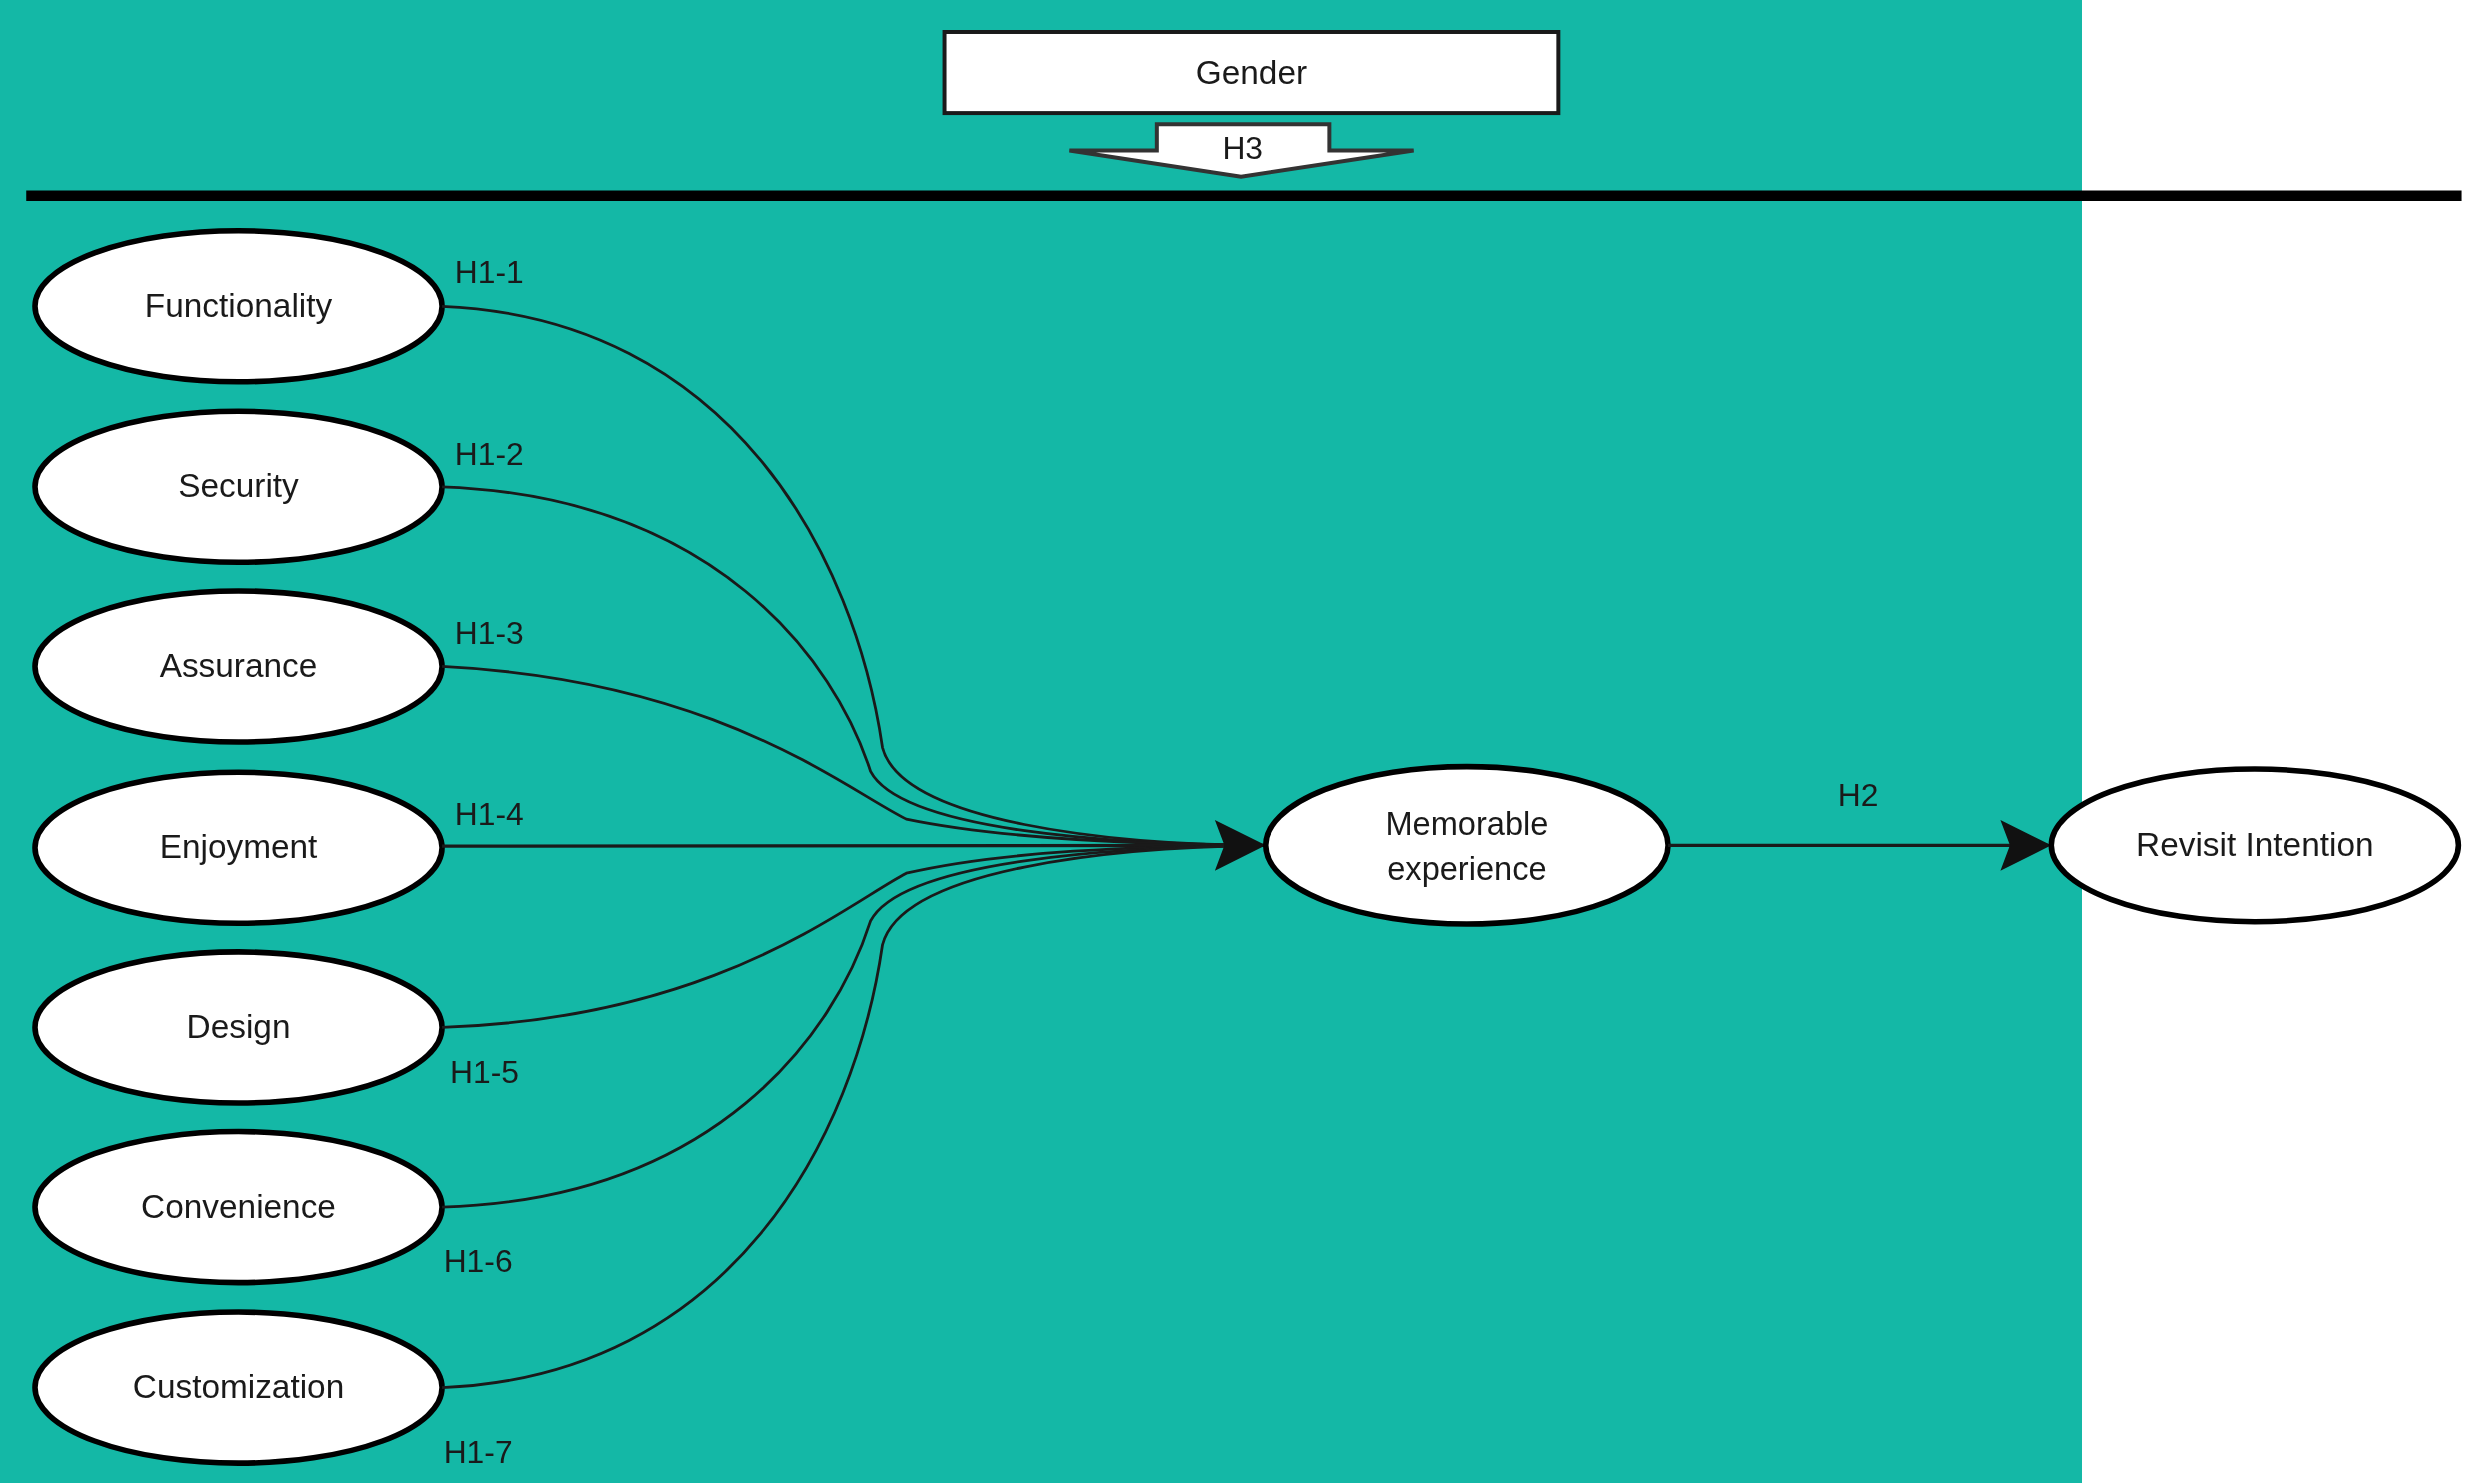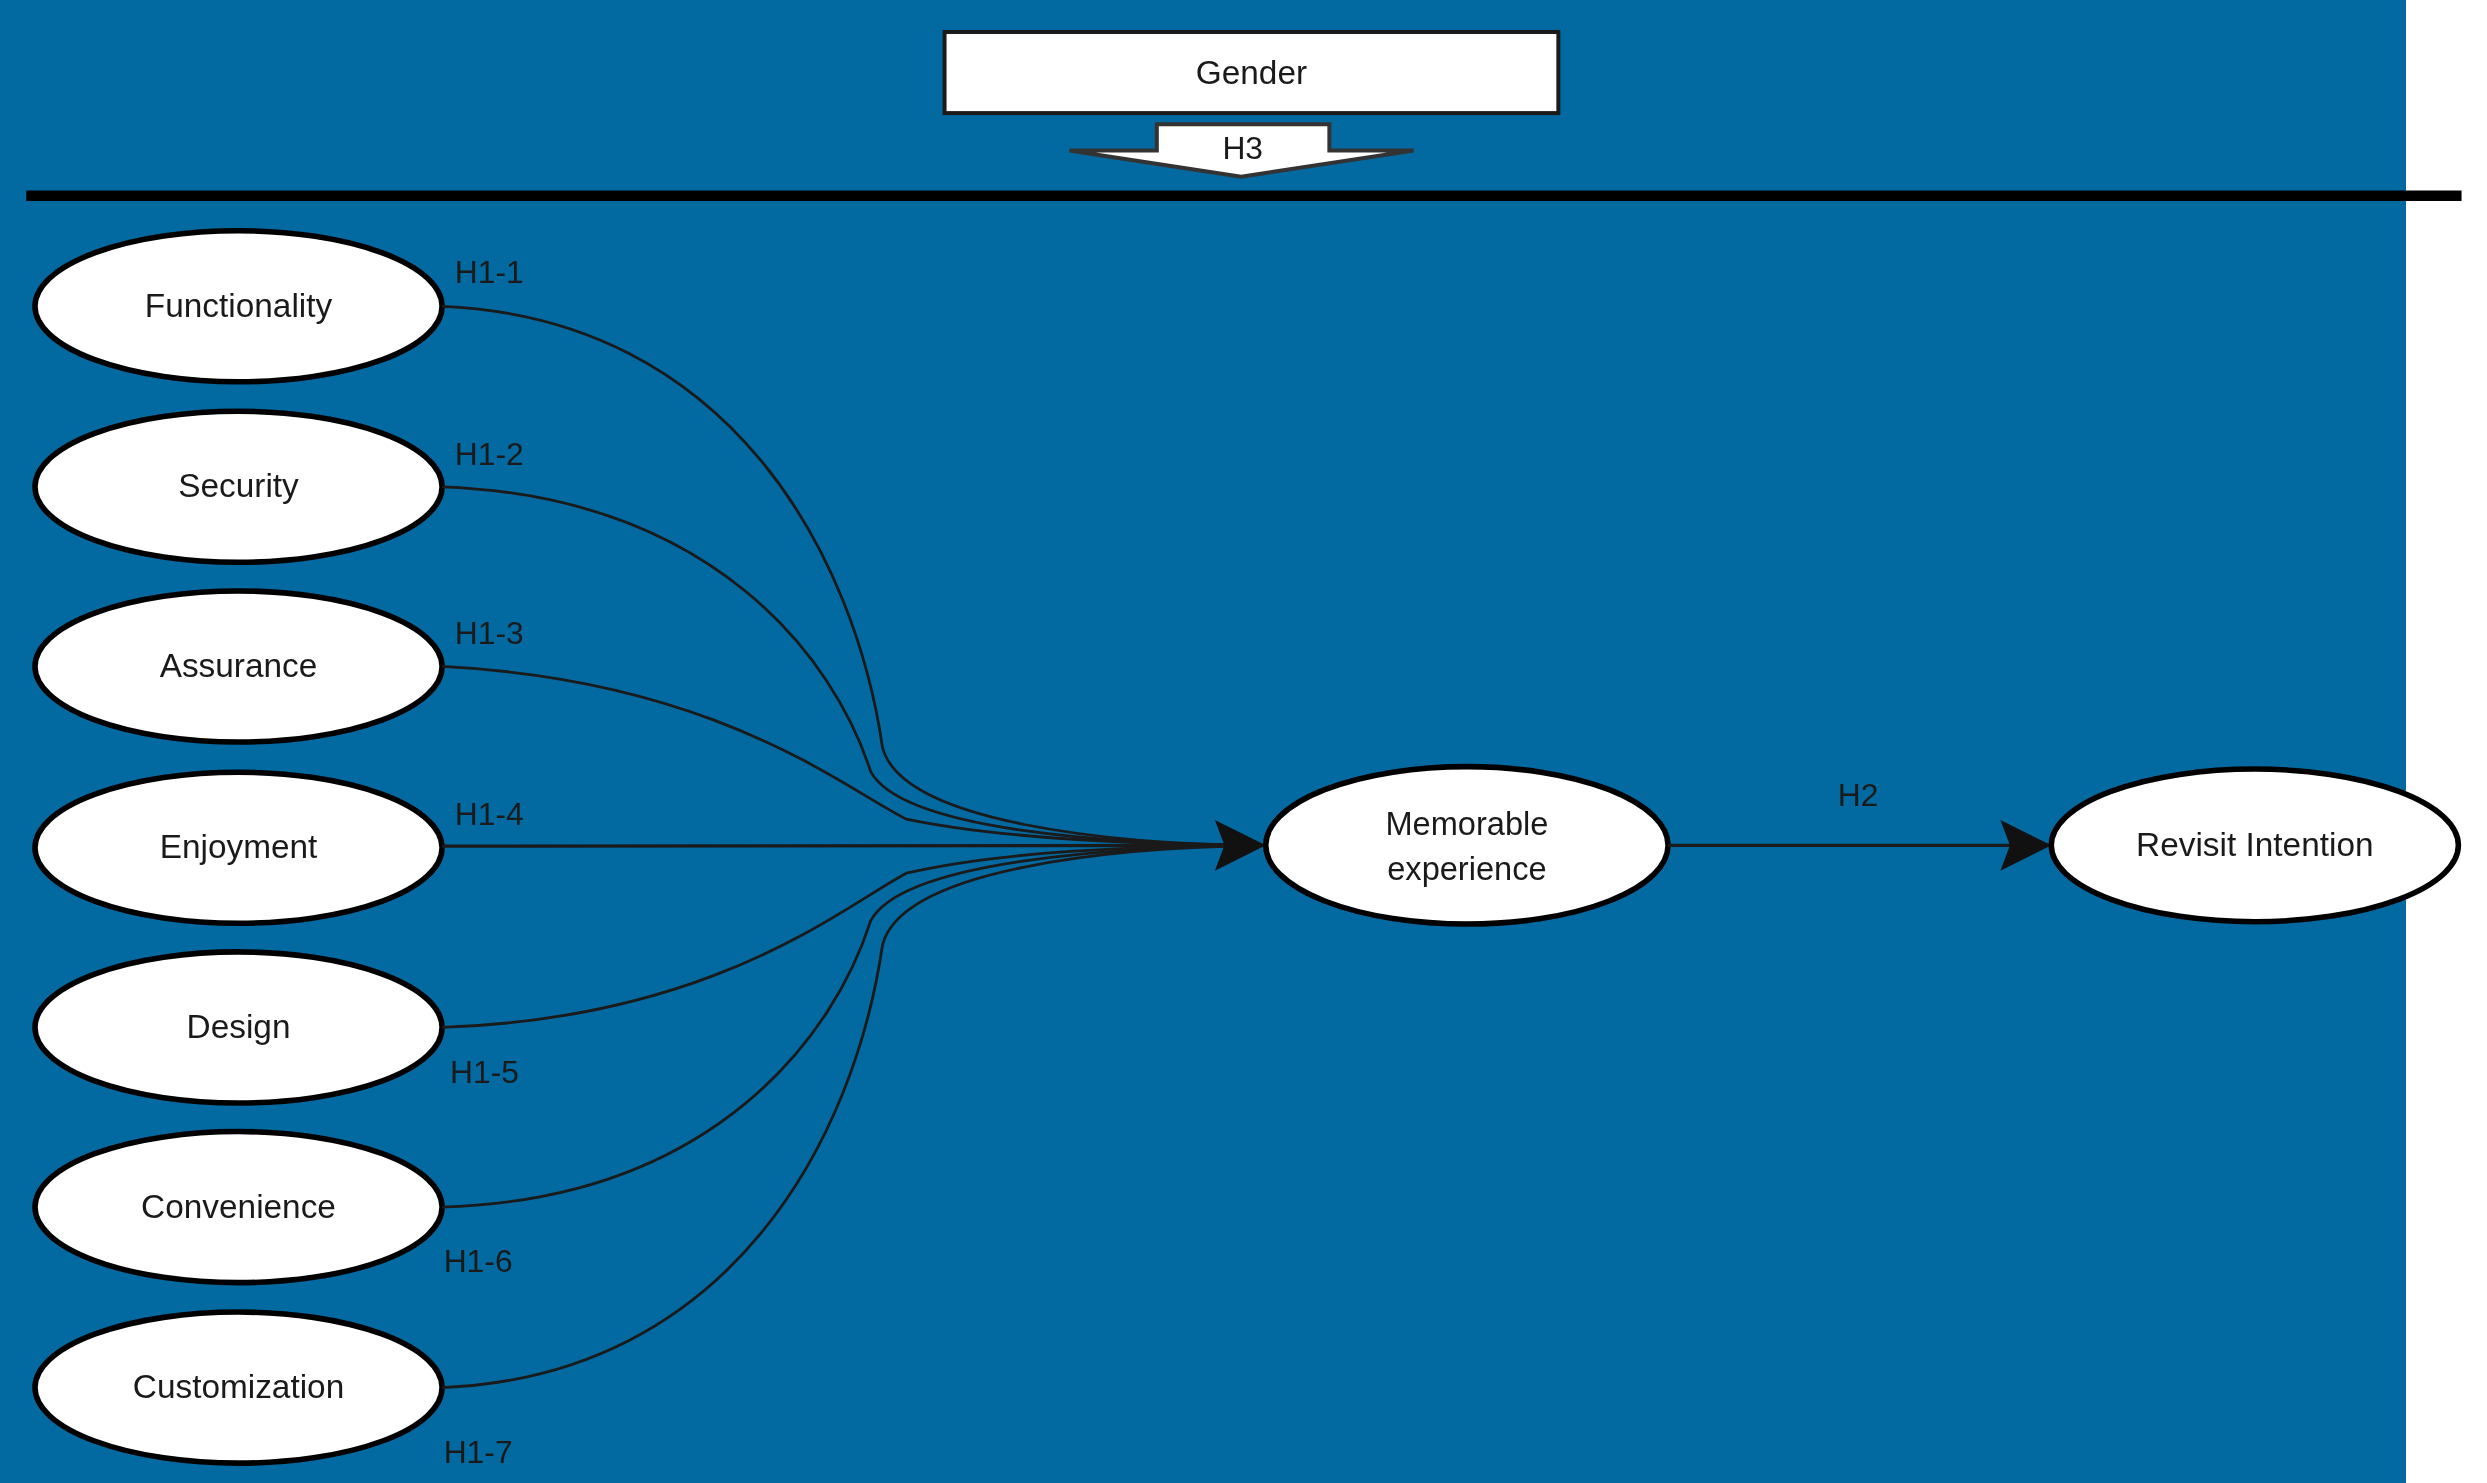--- a/index.html
+++ b/index.html
@@ -9,23 +9,23 @@
     background: #ffffff;
   }
   body {
     width: 2487px;
     height: 1484px;
     font-family: "Liberation Sans", sans-serif;
     overflow: hidden;
   }
   #diagram-root {
     position: relative;
-    width: 2406px;
+    width: 2082px;
     height: 1484px;
-    background: #0369a1;
+    background: #14b8a6;
   }
   svg#model-svg {
     display: block;
     width: 2487px;
     height: 1484px;
   }
   .node-ellipse {
     fill: #ffffff;
     stroke: #000000;
     stroke-width: 7;

